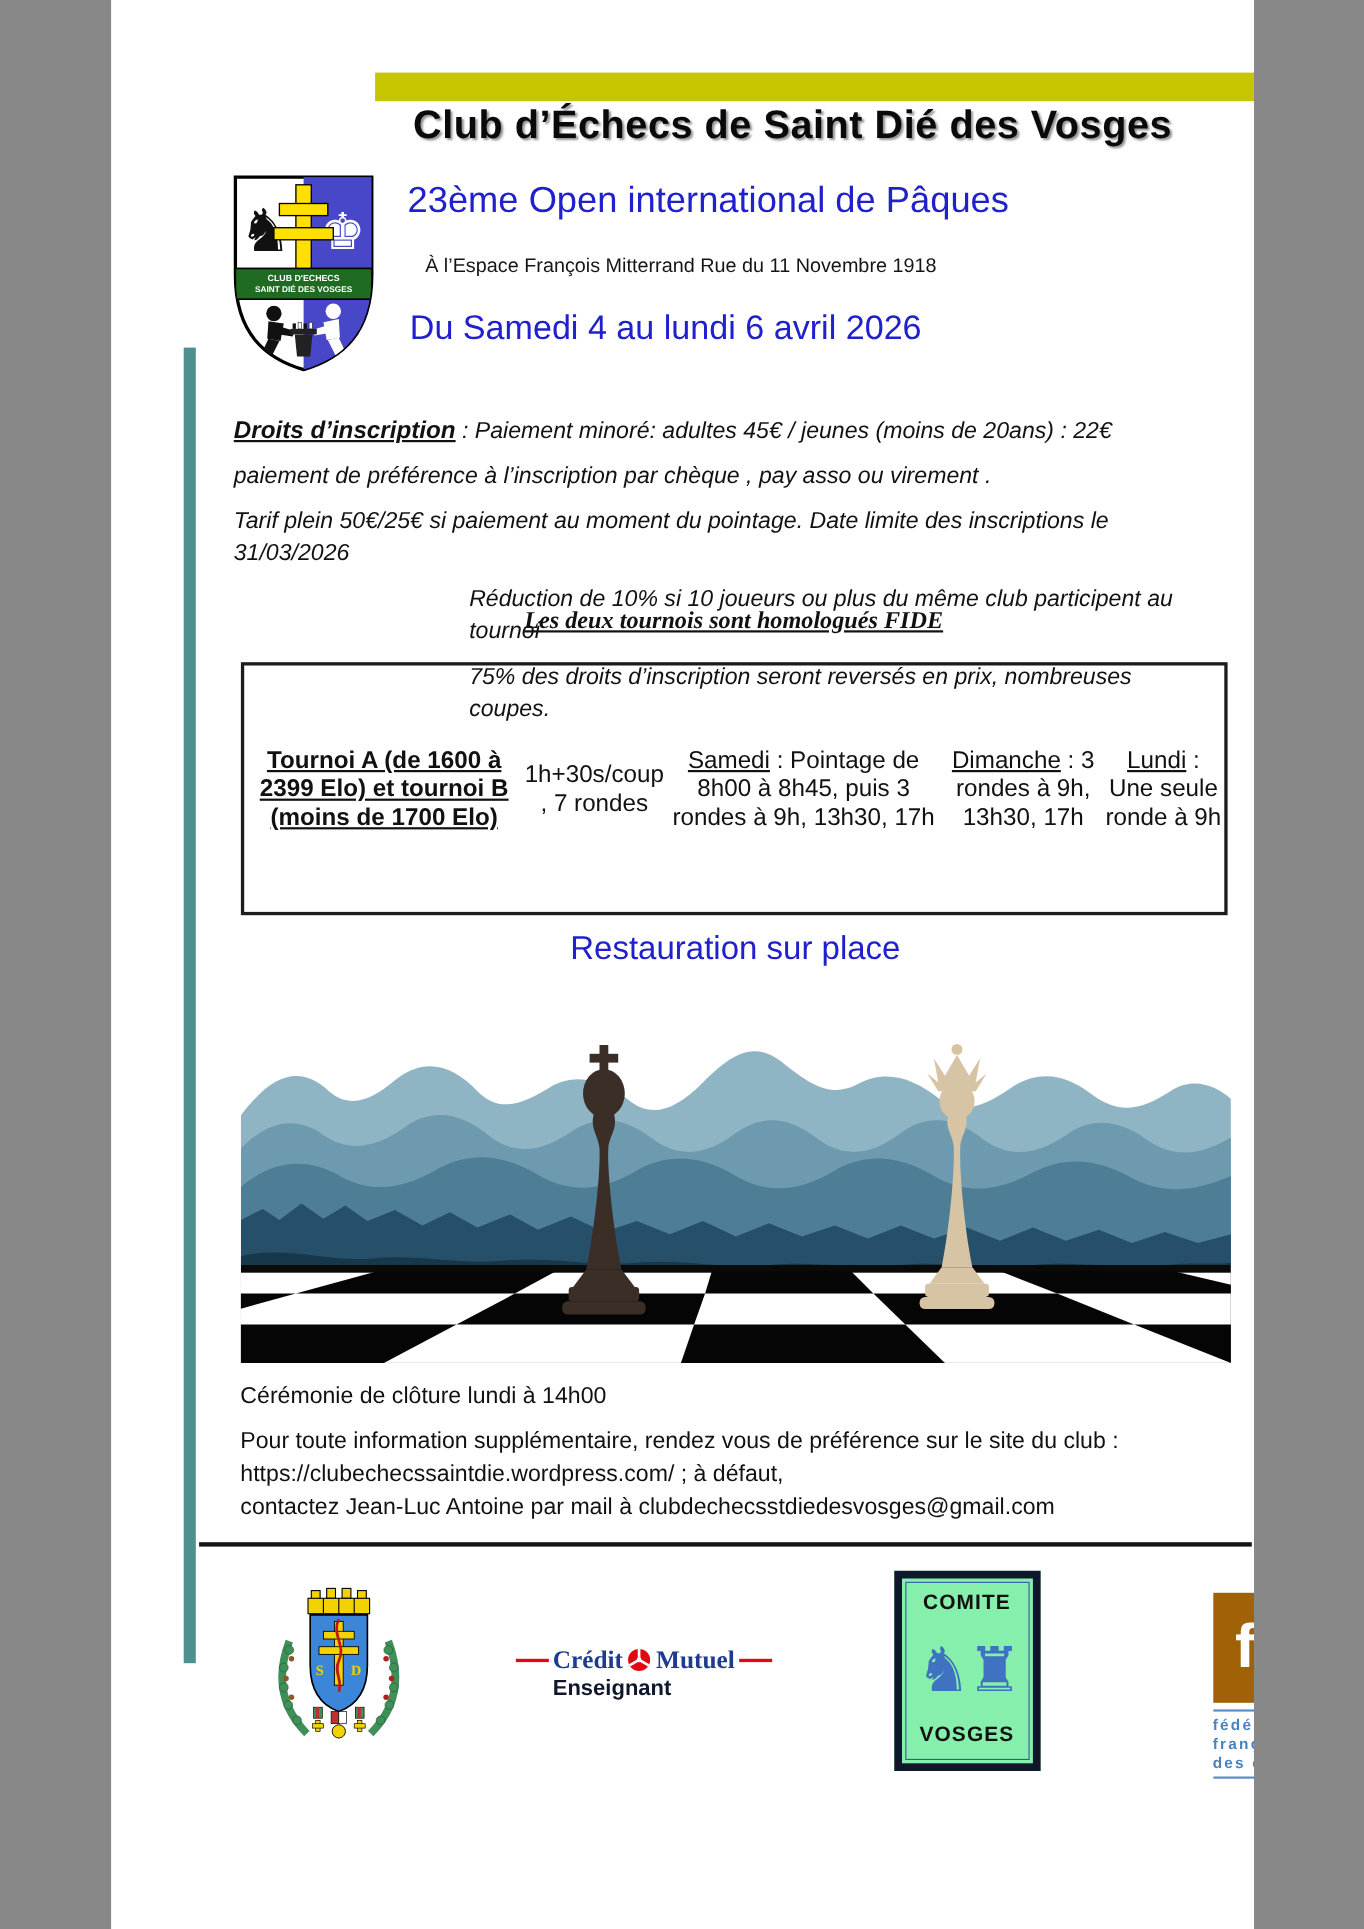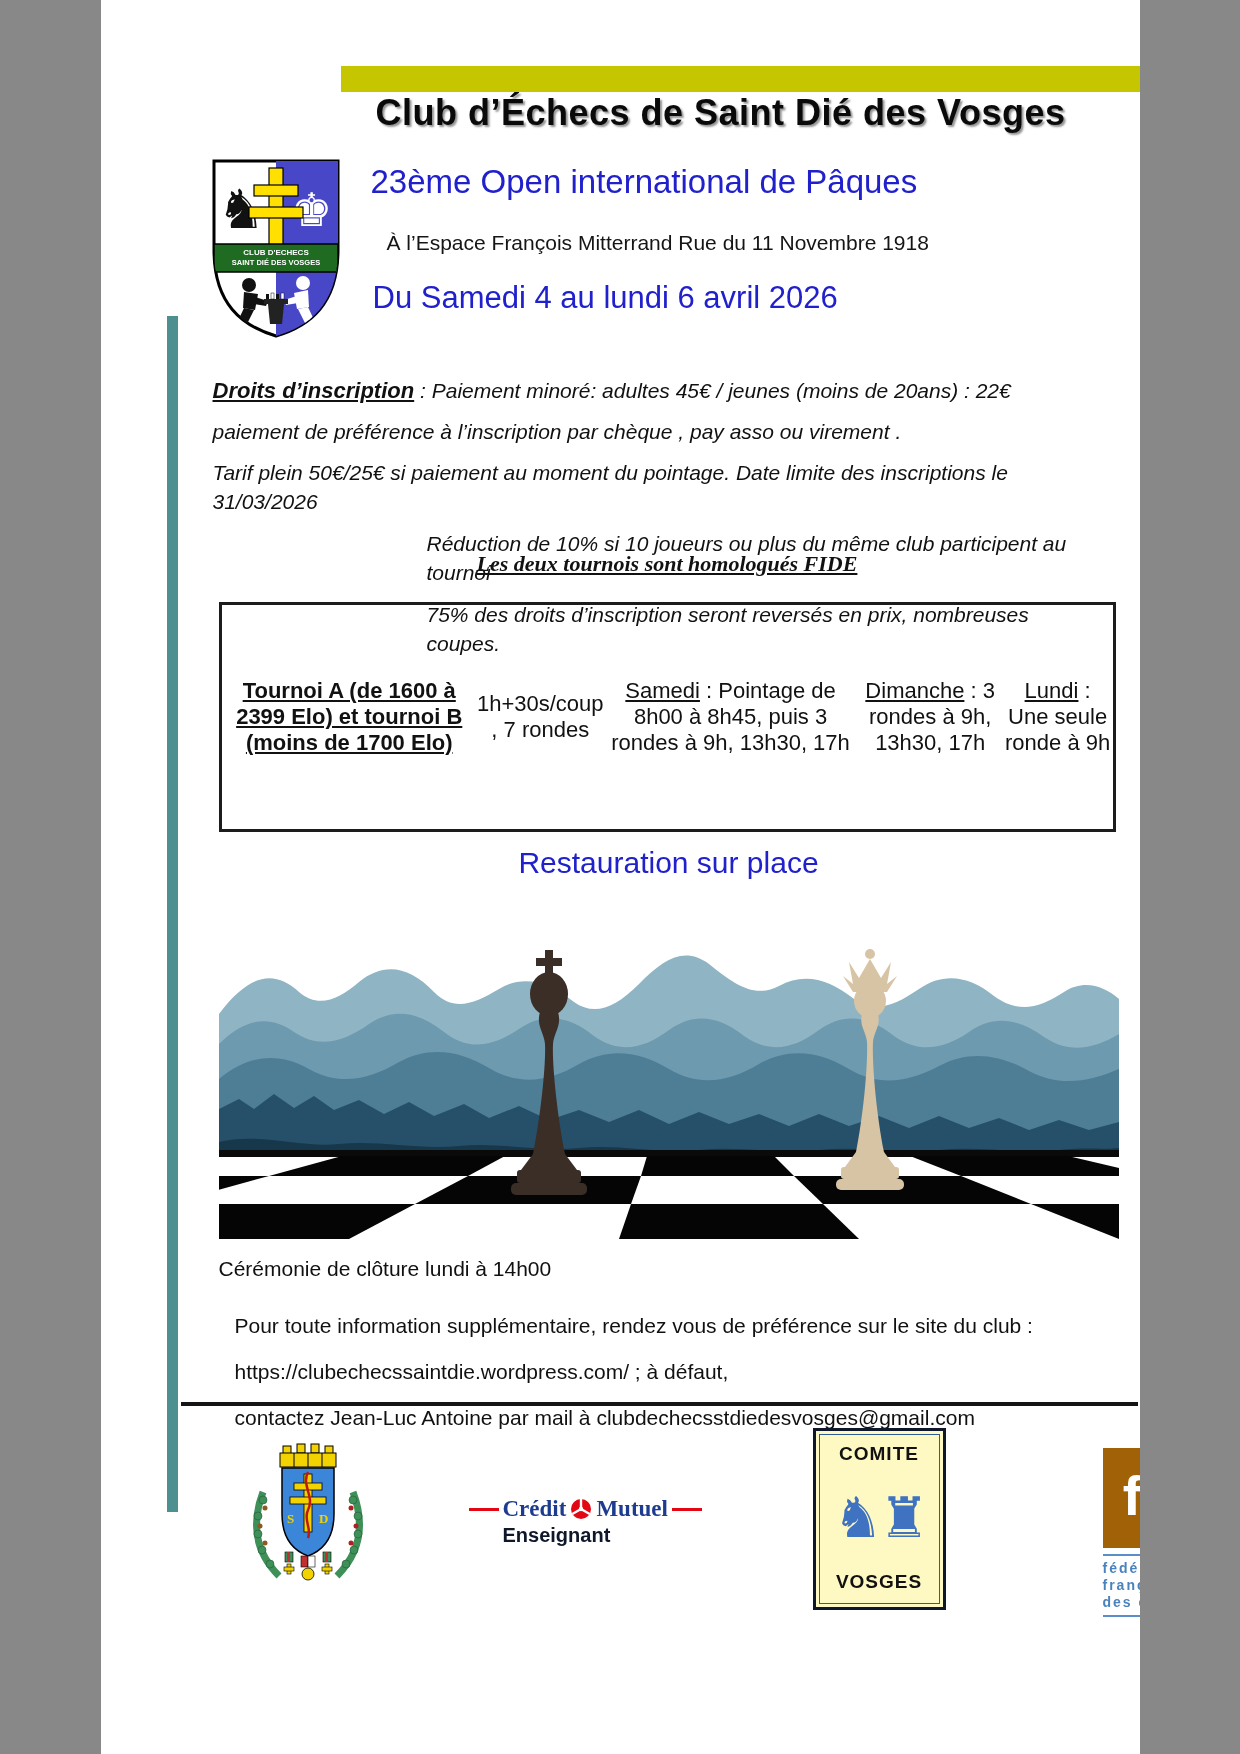--- a/index.html
+++ b/index.html
@@ -10,51 +10,51 @@
   .abs{position:absolute;}
   .yellow-bar{left:240px;top:66px;width:800px;height:26px;background:#c5c600;}
   .teal-bar{left:66px;top:316px;width:11px;height:1196px;background:#4e9090;}
   .main-title{
     left:150px;top:92px;width:940px;text-align:center;
     font-size:36px;font-weight:bold;color:#0a0a0a;
     text-shadow:2px 2px 2px rgba(60,60,60,.55);
     letter-spacing:.5px;
   }
   .event-title{left:270px;top:163px;width:720px;font-size:33px;color:#2020cc;}
-  .venue-line{left:286px;top:231px;width:720px;font-size:21px;color:#151515;}
+  .venue-line{left:286px;top:231px;width:720px;font-size:18px;color:#151515;}
   .dates-line{left:272px;top:280px;width:720px;font-size:31px;color:#2020cc;}
   .crest{left:104px;top:152px;}
   .reg{left:100px;top:364px;width:915px;font-size:21px;line-height:29px;}
   .reg p{margin:12px;font-style:italic;}
   .reg .indent{margin-left:226px;margin-top:13px;}
   .b{font-weight:bold;}
   .u{text-decoration:underline;}
   .reg-head{font-size:22px;}
   .fide{left:118px;top:551px;width:897px;text-align:center;font-size:22px;font-weight:bold;font-style:italic;text-decoration:underline;font-family:Liberation Serif, serif;}
   .tbox{
     left:118px;top:602px;width:891px;height:224px;border:3px solid #1c1c1c;
     display:flex;flex-direction:row;justify-content:space-evenly;align-items:center;
     font-size:22px;text-align:center;
   }
   .tbox .title{font-size:22px;font-weight:bold;text-decoration:underline;}
   .restauration{left:118px;top:846px;width:900px;text-align:center;font-size:30px;color:#2020cc;}
   .scene{left:118px;top:903px;width:900px;height:337px;}
   .ceremony{left:118px;top:1257px;font-size:21px;}
   .info{left:118px;top:1295px;width:920px;font-size:21px;line-height:30px;}
-  .info p{margin:16px;}
+  .info p{margin:0;}
   .divider{left:80px;top:1402px;width:957px;height:4px;background:#151515;}
   
   .arms{left:148px;top:1440px;}
   .cm{left:368px;top:1496px;width:240px;}
   .cm-row{display:flex;align-items:center;gap:4px;font-family:Liberation Serif, serif;}
   .cm-dash{width:30px;height:3px;background:#e30613;}
   .cm-word{font-size:23px;font-weight:bold;color:#1d3c8f;}
   .cm-sub{text-align:left;font-size:20px;font-weight:bold;color:#0f172a;margin-top:2px;margin-left:34px;}
   .comite{
-    left:712px;top:1428px;width:133px;height:182px;border:3px solid #0f172a;background:#fef9c3;box-sizing:border-box;padding:3px;
+    left:712px;top:1428px;width:133px;height:182px;border:7px solid #0f172a;background:#86efac;box-sizing:border-box;padding:3px;
   }
   .comite-inner{
     border:1px solid #2f5d9c;height:100%;box-sizing:border-box;
     display:flex;flex-direction:column;justify-content:space-between;align-items:center;padding:8px 0 10px 0;
   }
   .comite-word{font-size:19px;font-weight:bold;color:#111;letter-spacing:1px;}
   .comite-pieces{font-size:56px;color:#3f72c0;line-height:56px;letter-spacing:-4px;}
   .ffe{left:1002px;top:1426px;width:112px;}
   .ffe-king{display:block;text-align:right;padding-right:6px;font-size:26px;line-height:24px;color:#5b8dc8;margin-bottom:-2px;}
   .ffe-square{

